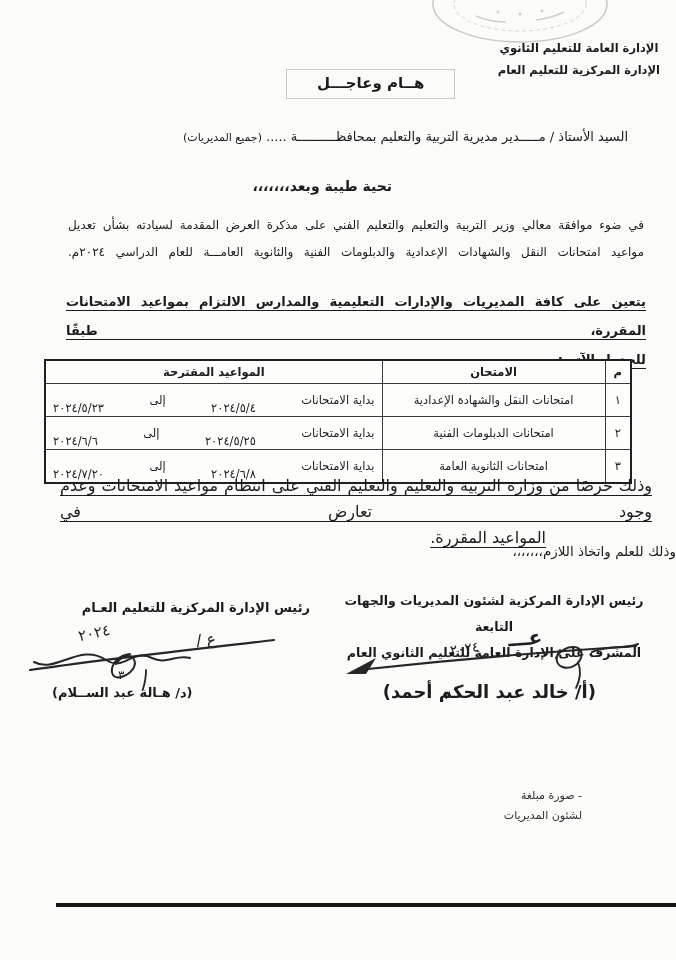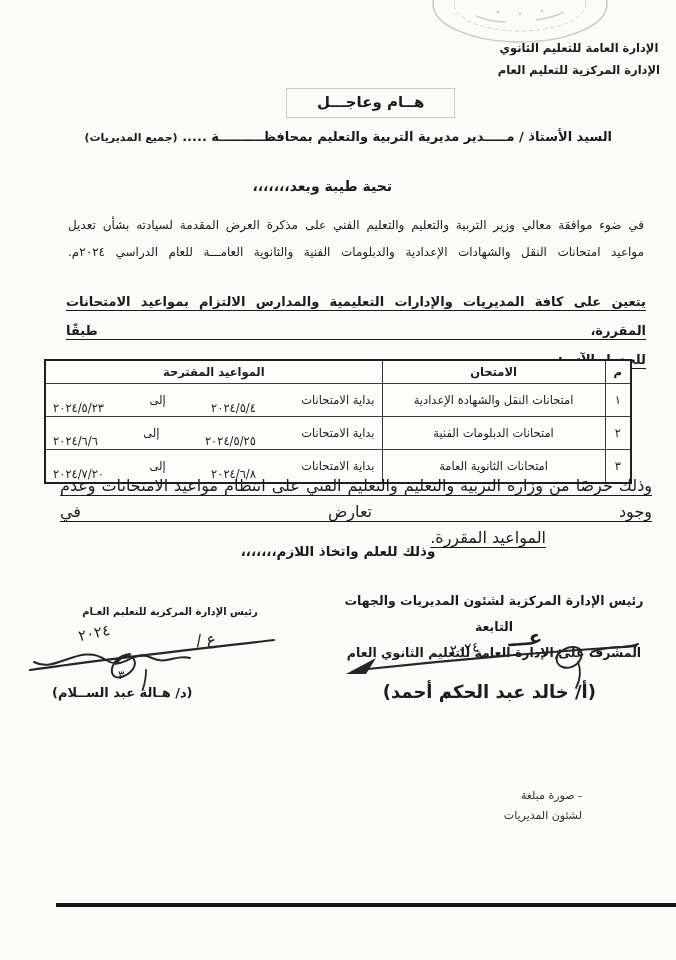--- a/index.html
+++ b/index.html
@@ -10,26 +10,26 @@
     color:#1b1b1b;
     font-family:"DejaVu Sans", sans-serif;
     direction:rtl;
   }
 
   
   .seal { position:absolute; top:-36px; left:428px; opacity:.8; }
   .org { position:absolute; top:37px; right:16px; text-align:center;
          font-weight:bold; font-size:11.5px; line-height:22px; }
 
-  .urgent-box { position:absolute; top:88px; left:286px; min-width:130px;
+  .urgent-box { position:absolute; top:69px; left:286px; min-width:130px;
     padding:4px 30px 6px; border:1px solid #c9c9c9; background:#fbfbf9;
     font-weight:bold; font-size:15px; text-align:center; }
 
-  .addressee { position:absolute; top:129px; right:64px; font-size:13px;
-    font-weight:bold; white-space:nowrap; }
+  .addressee { position:absolute; top:129px; right:48px; font-size:13px;
+    font-weight:normal; white-space:nowrap; }
   .addressee .annex { font-size:11px; }
 
   .greeting { position:absolute; top:178px; right:284px;
     font-size:14px; font-weight:bold; }
 
   .intro { position:absolute; top:212px; right:32px; left:32px;
     font-size:12px; line-height:27px; }
   .just { text-align:justify; text-align-last:justify;margin-left:36px; }
   .rightline { text-align:right; }
 
@@ -47,27 +47,27 @@
   .col-exam   { width:224px; }
   .col-dates  { width:338px; }
   .dates-flex { display:flex; justify-content:space-between; align-items:center;
     padding:0 3px; }
   .date-num { direction:ltr; unicode-bidi:isolate; white-space:nowrap;margin-top:16px; }
 
   .assurance { position:absolute; top:473px; right:24px; left:24px;
     font-size:16px; line-height:26px; }
   .assurance .l2 { text-align:right; padding-left:0; padding-right:106px; }
 
-  .closing { position:absolute; top:543px; left:0; right:0; text-align:center;
-    font-size:13.5px; font-weight:bold; }
+  .closing { position:absolute; top:543px; left:0; right:0; text-align:right;
+    font-size:13.5px; font-weight:normal; }
 
   .sig-right { position:absolute; top:588px; right:16px; width:332px;
     text-align:center; font-size:12.5px; font-weight:bold; line-height:26px; }
   .sig-left-title { position:absolute; top:600px; left:30px; width:280px;
-    text-align:center; font-size:10px; font-weight:bold;margin-top:6px; }
+    font-size:13px; font-weight:bold; }
   .name-right { position:absolute; top:681px; right:80px;
     font-size:18px; font-weight:bold; }
   .name-left { position:absolute; top:685px; left:52px;
     font-size:13px; font-weight:bold; }
 
   .hw { position:absolute; color:#202020; white-space:nowrap; }
   .hw-year-left  { top:624px; left:78px;  font-size:15px; letter-spacing:2px; transform:rotate(-12deg); }
   .hw-init-left  { top:630px; left:196px; font-size:16px; transform:rotate(-6deg); }
   .hw-mark-left  { top:668px; left:118px; font-size:12px; }
   .hw-year-right { top:640px; left:450px; font-size:13.5px; letter-spacing:1px; transform:rotate(-8deg); }

